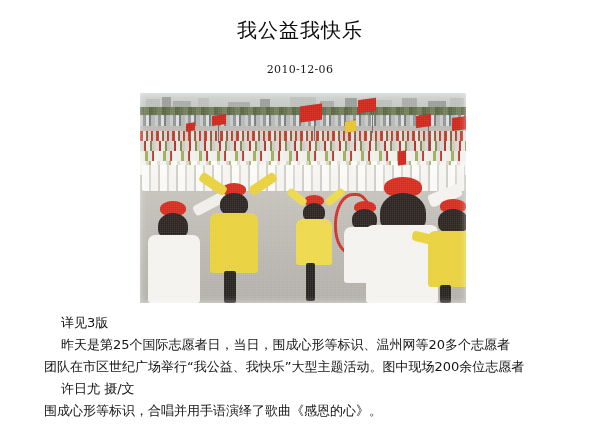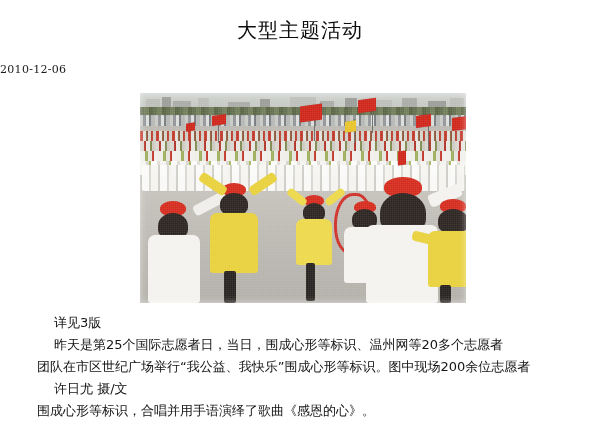--- a/index.html
+++ b/index.html
@@ -23,21 +23,21 @@
     font-size: 20px;
     font-weight: 400;
     letter-spacing: 1px;
     color: #0d0d0d;
     padding-top: 17px;
     line-height: 26px;
   }
 
   
   .article-date {
-    text-align: left;
+    text-align: center;
     font-family: "DejaVu Serif", "Liberation Serif", serif;
     font-size: 11px;
     color: #1a1a1a;
     margin-top: 20px;
     letter-spacing: 0.3px;
   }
 
   
   .photo-wrap {
     position: absolute;
@@ -186,35 +186,35 @@
   }
   .ph-edge {
     position: absolute; inset: 0;
     box-shadow: inset 0 0 7px rgba(255,255,255,.55);
     pointer-events: none;
   }
 
   
   .body-text {
     position: absolute;
-    left: 37px;
+    left: 44px;
     top: 312px;
     width: 540px;
     font-family: "DejaVu Sans", "Liberation Sans", sans-serif;
     font-size: 13px;
     line-height: 22px;
     color: #141414;
   }
   .line { white-space: pre; }
   .line.indent { text-indent: 17px; }
 </style>
 </head>
 <body>
 
-<div class="article-title">大型主题活动</div>
+<div class="article-title">我公益我快乐</div>
 
 <div class="article-date">2010-12-06</div>
 
 <div class="photo-wrap">
   <div class="photo">
 
     <div class="ph-sky"></div>
 
     <div class="ph-buildings">
       <div class="bld l" style="left:6px;  width:14px; height:11px;"></div>
@@ -313,16 +313,16 @@
     </div>
 
     <div class="ph-grain"></div>
     <div class="ph-edge"></div>
   </div>
 </div>
 
 <div class="body-text">
   <div class="line indent">详见3版</div>
   <div class="line indent">昨天是第25个国际志愿者日，当日，围成心形等标识、温州网等20多个志愿者</div>
-  <div class="line">团队在市区世纪广场举行“我公益、我快乐”围成心形等标识。图中现场200余位志愿者</div>
+  <div class="line">团队在市区世纪广场举行“我公益、我快乐”大型主题活动。图中现场200余位志愿者</div>
   <div class="line indent">许日尤 摄/文</div>
   <div class="line">围成心形等标识，合唱并用手语演绎了歌曲《感恩的心》。</div>
 </div>
 
 </body></html>

